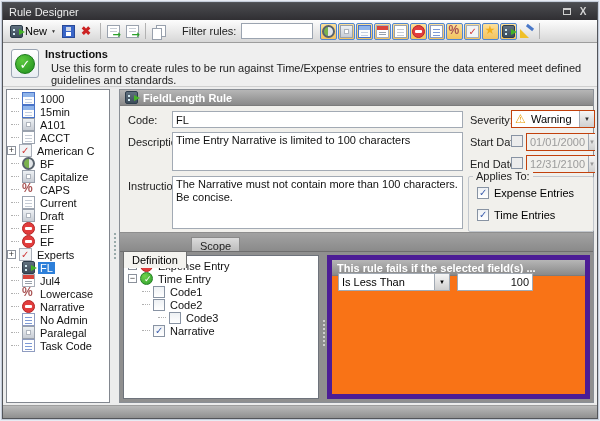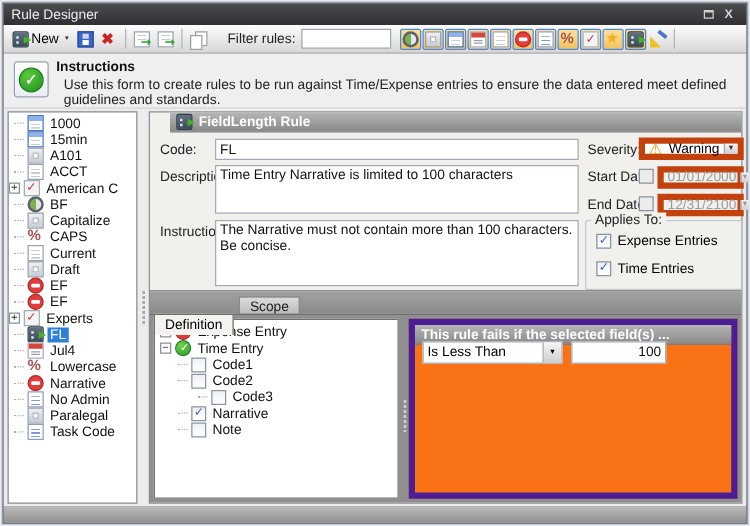--- a/index.html
+++ b/index.html
@@ -76,27 +76,27 @@
   .tline { width:8px; border-top:1px dotted #b0b0b0; flex:none; }
   .tlabel { padding:0 2px; color:#111; }
   .trow.sel .tlabel { background:#2d7fd9; color:#fff; }
   .exp { width:9px; height:9px; border:1px solid #8b919b; background:#fff; font:9px/7px "Liberation Sans",sans-serif; text-align:center; color:#333; flex:none; margin-left:-4px; }
 
   .vsplit { position:absolute; left:108px; top:2px; width:8px; bottom:2px; background:#ececec; }
   .vsplit::after { content:""; position:absolute; left:3px; top:46%; width:2px; height:26px; background:repeating-linear-gradient(#9aa 0 2px,transparent 2px 4px); }
 
   
   .main { position:absolute; left:116px; top:2px; right:3px; bottom:2px; background:#f1f0ec; border:1px solid #8a8f96; }
-  .hdrbar { height:16px; background:linear-gradient(#b6b6b6,#898989); border-bottom:1px solid #7c7c7c; display:flex; align-items:center; gap:5px; padding-left:5px; color:#fff; font-weight:bold;margin-left:16px; }
+  .hdrbar { height:16px; background:linear-gradient(#b6b6b6,#898989); border-bottom:1px solid #7c7c7c; display:flex; align-items:center; gap:5px; padding-left:5px; color:#fff; font-weight:bold; }
   .flabel { position:absolute; color:#222; }
   .field { position:absolute; background:#fff; border:1px solid #a2aab4; font:11px "Liberation Sans",sans-serif; padding:1px 3px; color:#111; }
   .tarea { overflow:hidden; line-height:13px; }
   input.field { padding:0 3px; }
 
-  .combo { position:absolute; height:18px; display:flex; border:5px solid #c2410c; background:#fff; align-items:center; }
+  .combo { position:absolute; height:18px; display:flex; border:1px solid #c2410c; background:#fff; align-items:center; }
   .combo .cval { flex:1; padding:0 3px; display:flex; align-items:center; gap:3px; }
   .combo .cbtn { width:15px; height:100%; background:linear-gradient(#f6f6f6,#cfcfcf); border-left:1px solid #a2aab4; display:flex; align-items:center; justify-content:center; font-size:6px; color:#333; }
   .combo.disabled { background:#f1f0ec; }
   .combo.disabled .cval { color:#9b9b9b; }
   .combo.disabled .cbtn { color:#999; }
 
   .cb { width:12px; height:12px; border:1px solid #8893a3; background:linear-gradient(#eef1f4,#ffffff); display:inline-block; position:relative; flex:none; }
   .cb.checked::after { content:"✓"; position:absolute; left:1px; top:-1px; font:bold 10px/12px "DejaVu Sans",sans-serif; color:#3e5fae; }
   .cb.dis { background:#ececec; }
 
@@ -396,25 +396,20 @@
             </div>
           <div class="trow" style="padding-left:34px">
               <span class="tline"></span>
               <span class="cb"></span>
               <span class="tlabel">Code3</span>
             </div>
           <div class="trow" style="padding-left:18px">
               <span class="tline"></span>
               <span class="cb checked"></span>
               <span class="tlabel">Narrative</span>
-            </div>
-          <div class="trow" style="padding-left:18px">
-              <span class="tline"></span>
-              <span class="cb"></span>
-              <span class="tlabel">Note</span>
             </div>
         </div>
         <div class="defsplit"></div>
         <div class="defright">
           <div class="hdrbar">
             <span>This rule fails if the selected field(s) ...</span>
           </div>
           <div class="oprow">
             <span class="opcombo">
               <span class="cval" style="flex:1;padding:0 3px">Is Less Than</span>

